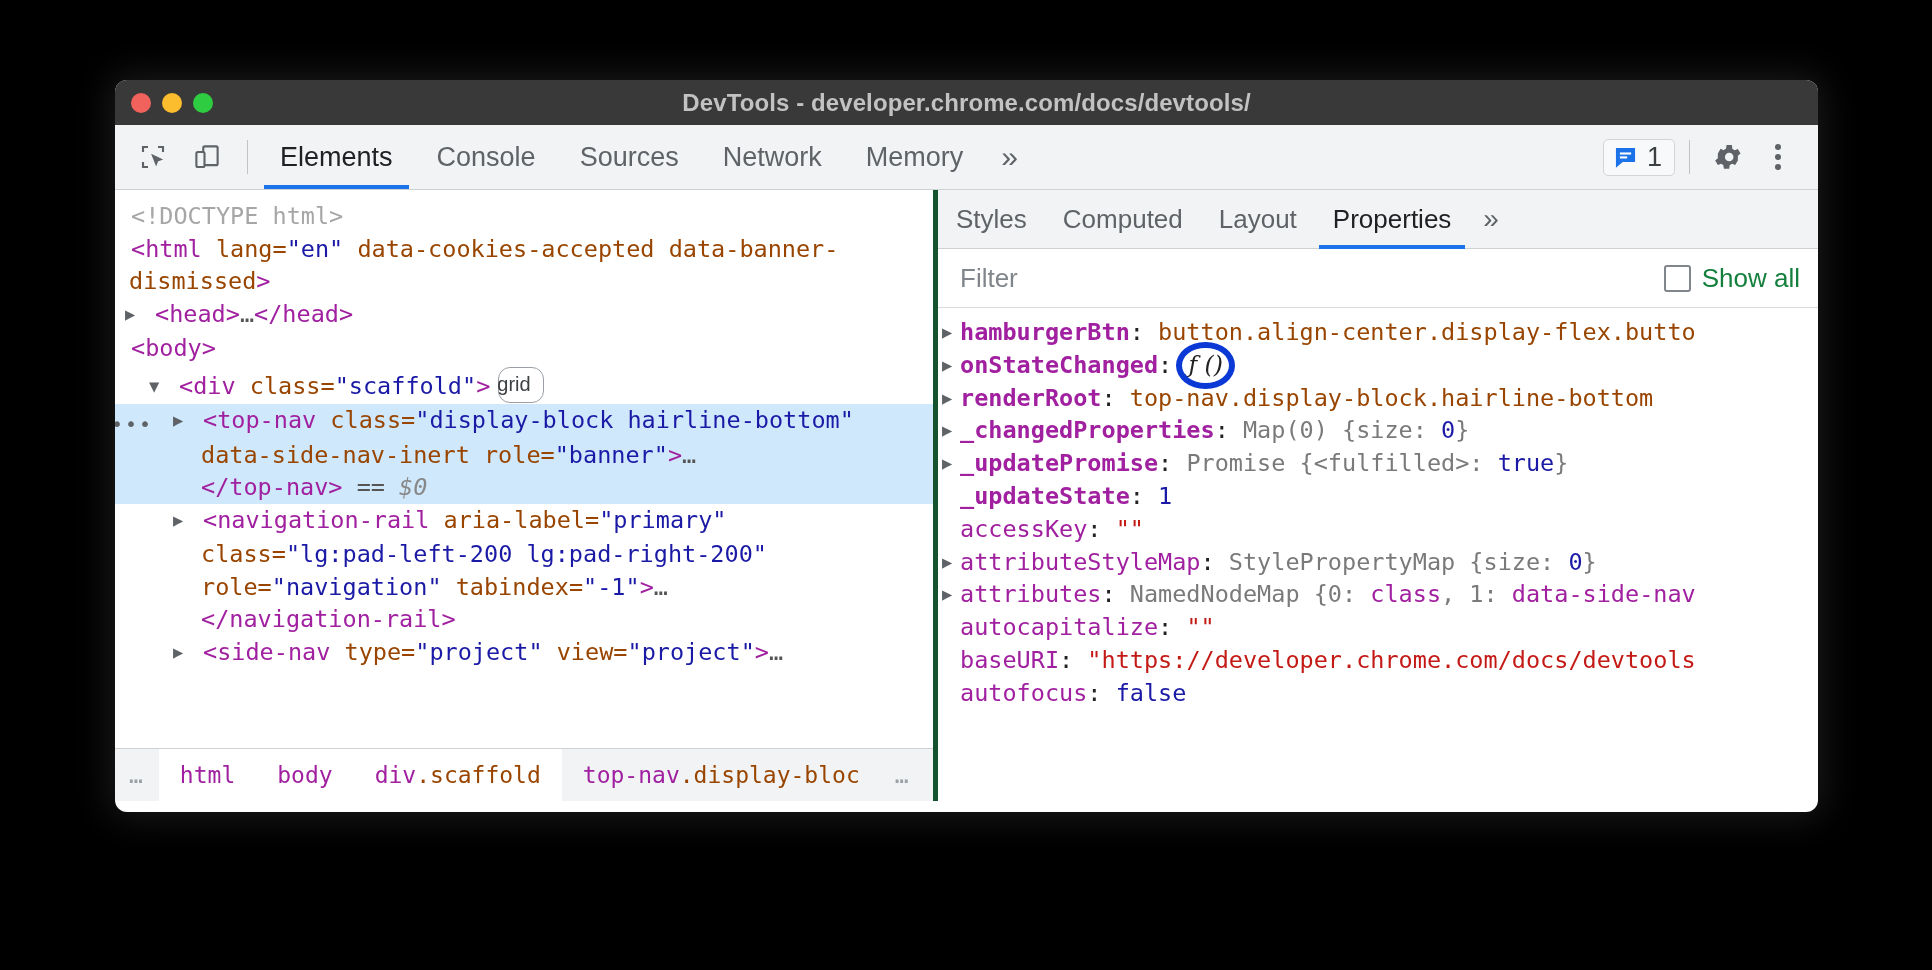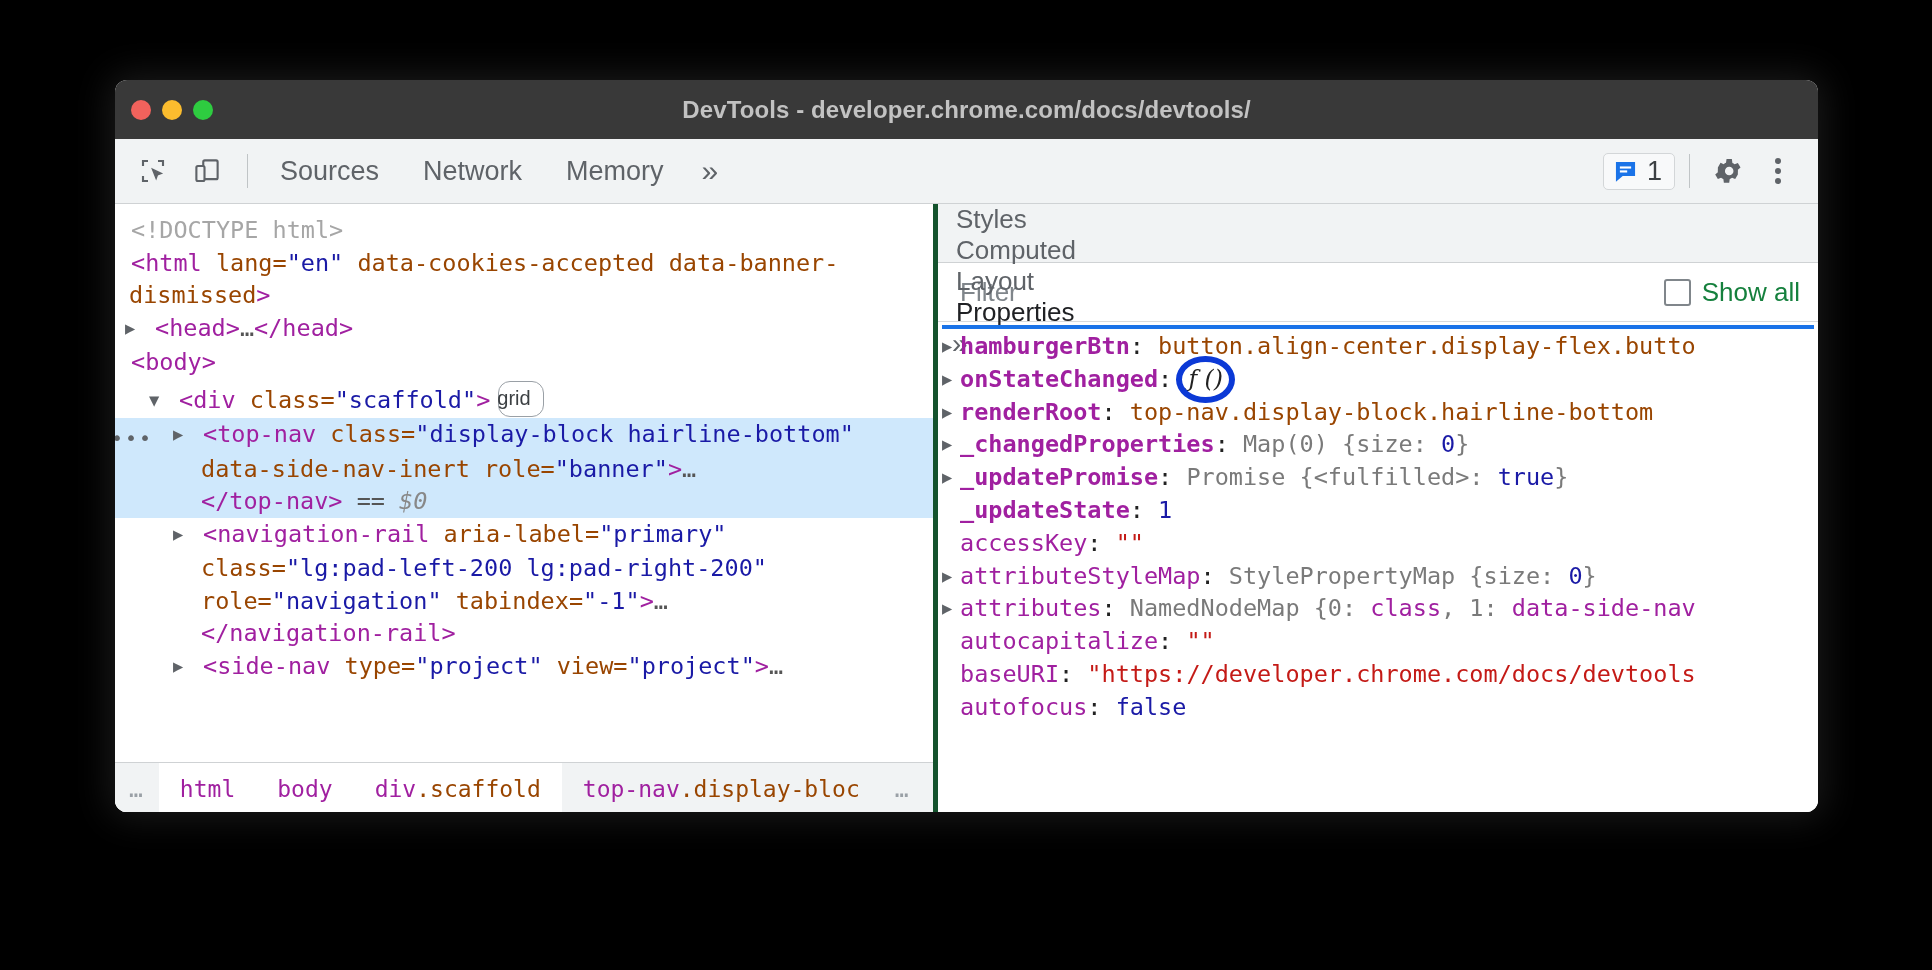--- a/index.html
+++ b/index.html
@@ -28,21 +28,21 @@
     height: 732px;
     border-radius: 12px;
     overflow: hidden;
     background: #ffffff;
     box-shadow: 0 0 36px 6px rgba(255,255,255,0.10);
   }
 
   
   #titlebar {
     position: relative;
-    height: 59px;
+    height: 45px;
     background: #393939;
     display: flex;
     align-items: center;
     justify-content: center;
   }
   .traffic {
     position: absolute;
     left: 16px;
     top: 50%;
     transform: translateY(-50%);
@@ -226,21 +226,20 @@
     flex-direction: column;
     background: #fff;
     overflow: hidden;
   }
   #subtabs {
     height: 58px;
     background: #f1f3f4;
     display: flex;
     align-items: stretch;
     border-bottom: 1px solid #cfd2d4;
-    flex-direction: column;
   }
   .subtab {
     position: relative;
     display: flex;
     align-items: center;
     padding: 0 18px;
     font-size: 26px;
     color: #5f6368;
     white-space: nowrap;
   }
@@ -360,20 +359,26 @@
         <div class="tool-btn">
           <svg width="30" height="30" viewBox="0 0 24 24" fill="none" stroke="#5f6368" stroke-width="1.7">
             <rect x="9" y="3.5" width="11.5" height="15" rx="1.2"></rect>
             <rect x="3.5" y="8" width="6.5" height="12" rx="1.2" fill="#f1f3f4"></rect>
           </svg>
         </div>
         <div class="vsep"></div>
       </div>
 
       <div class="tabs">
+        <div class="tab active">
+            <span>Elements</span>
+          </div>
+        <div class="tab">
+            <span>Console</span>
+          </div>
         <div class="tab">
             <span>Sources</span>
           </div>
         <div class="tab">
             <span>Network</span>
           </div>
         <div class="tab">
             <span>Memory</span>
           </div>
         <div class="tab chev">»</div>

